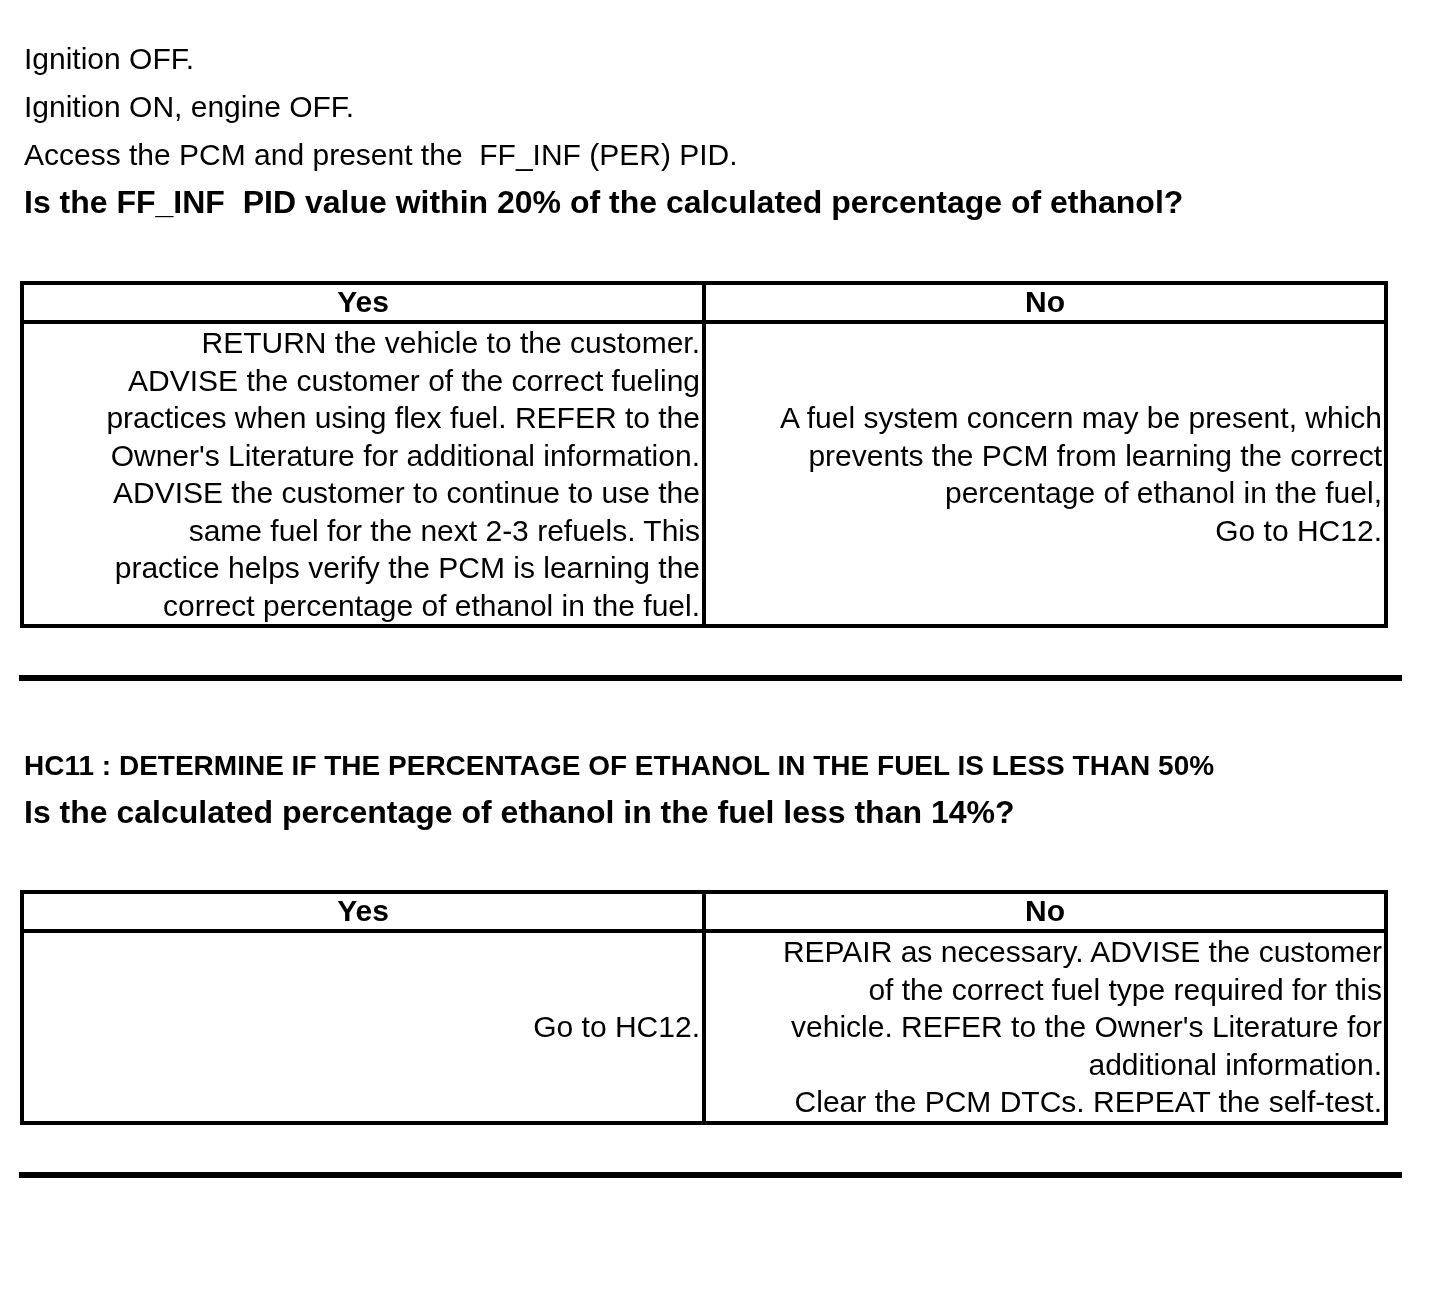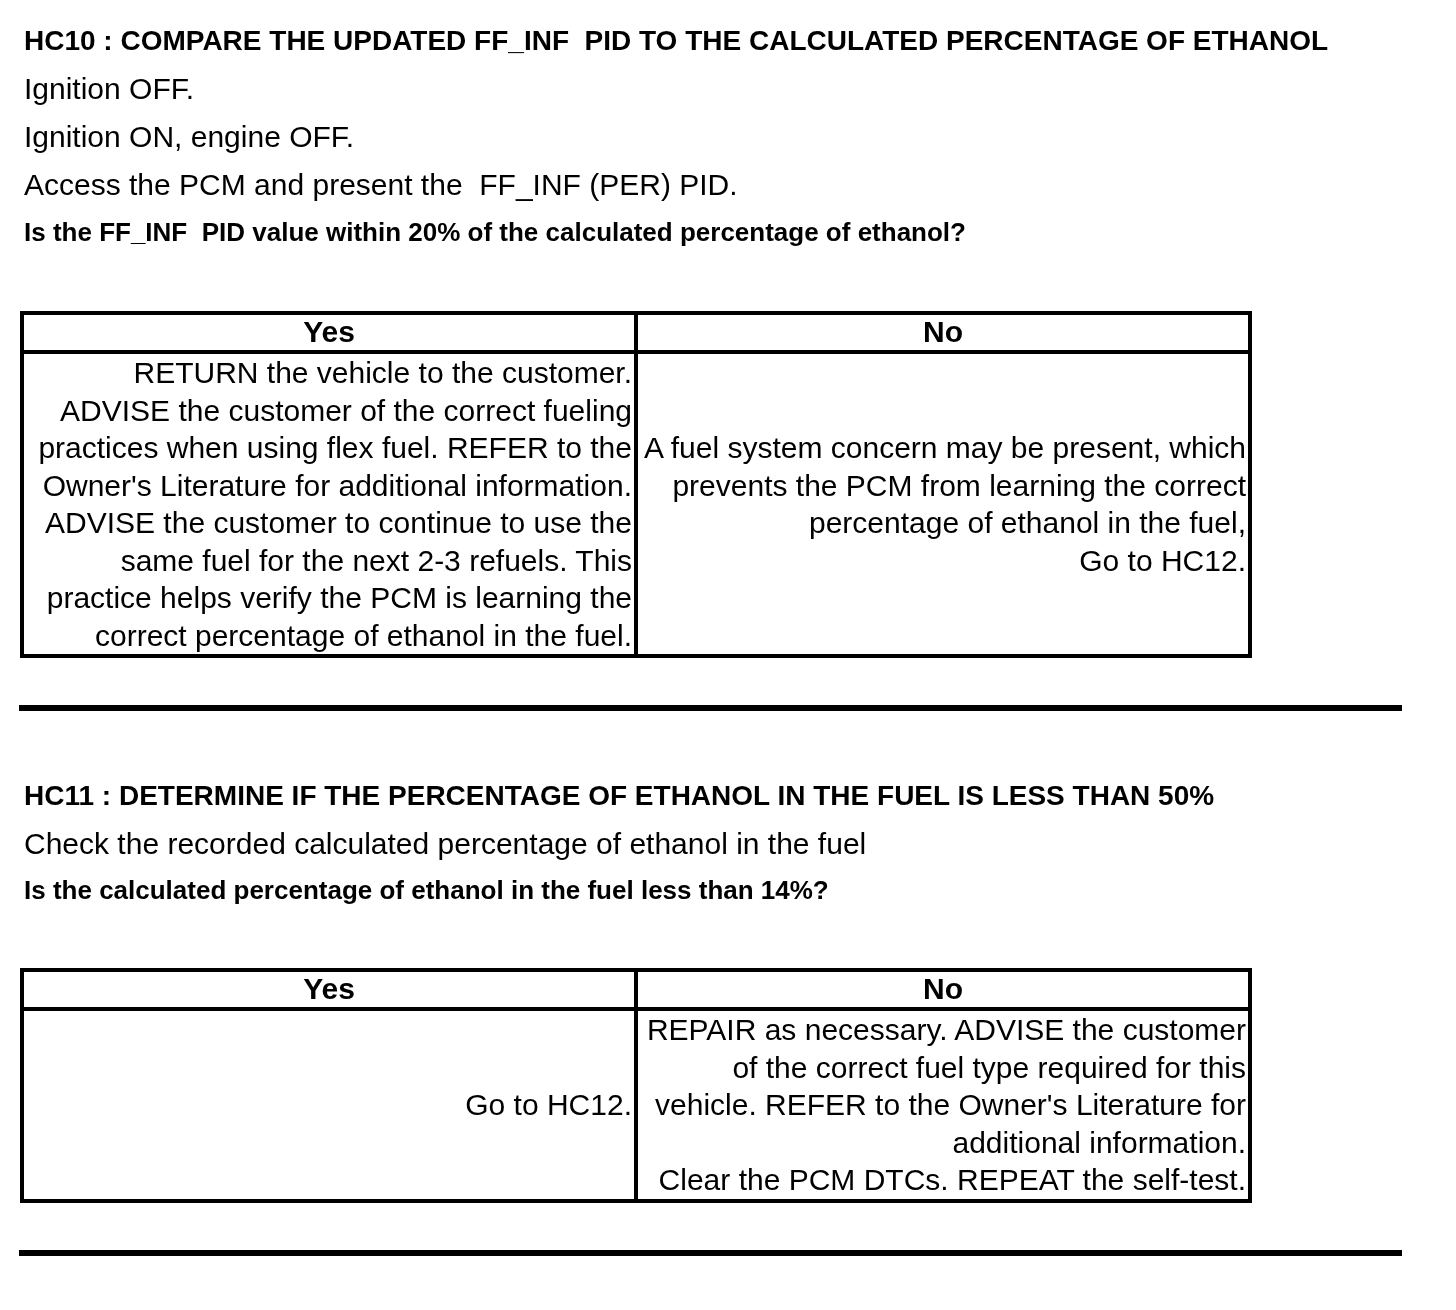--- a/index.html
+++ b/index.html
@@ -27,30 +27,30 @@
   }
   .instruction {
     margin: 17px 0 0 0;
     font-size: 30px;
     line-height: 31px;
     font-weight: normal;
     white-space: pre-wrap;
   }
   .question {
     margin: 17px 0 0 0;
-    font-size: 26px;
+    font-size: 32px;
     line-height: 31px;
     font-weight: bold;
     white-space: pre-wrap;
   }
   .hc11 .question { margin-top: 16px; }
   table.decision-table {
     border-collapse: collapse;
     table-layout: fixed;
-    width: 1232px;
+    width: 1368px;
     margin: 63px 0 0 -4px;
   }
   .hc11 table.decision-table { margin-top: 62px; }
   table.decision-table th,
   table.decision-table td {
     border: 4px solid #000000;
     width: 50%;
   }
   table.decision-table th {
     font-size: 30px;
@@ -73,21 +73,20 @@
     background: #000000;
     margin: 47px 0 0 -5px;
   }
 </style>
 </head>
 <body>
 
 <div class="page">
 
   <section class="step hc10">
-    <h1 class="step-title">HC10 : COMPARE THE UPDATED FF_INF  PID TO THE CALCULATED PERCENTAGE OF ETHANOL</h1>
     <p class="instruction">Ignition OFF.</p>
     <p class="instruction">Ignition ON, engine OFF.</p>
     <p class="instruction">Access the PCM and present the  FF_INF (PER) PID.</p>
     <p class="question">Is the FF_INF  PID value within 20% of the calculated percentage of ethanol?</p>
 
     <table class="decision-table">
       <thead>
         <tr>
           <th>Yes</th>
           <th>No</th>
@@ -109,21 +108,20 @@
 Go to HC12.</td>
         </tr>
       </tbody>
     </table>
   </section>
 
   <div class="rule"></div>
 
   <section class="step hc11">
     <h1 class="step-title" style="margin-top:70px;">HC11 : DETERMINE IF THE PERCENTAGE OF ETHANOL IN THE FUEL IS LESS THAN 50%</h1>
-    <p class="instruction">Check the recorded calculated percentage of ethanol in the fuel</p>
     <p class="question">Is the calculated percentage of ethanol in the fuel less than 14%?</p>
 
     <table class="decision-table">
       <thead>
         <tr>
           <th>Yes</th>
           <th>No</th>
         </tr>
       </thead>
       <tbody>

